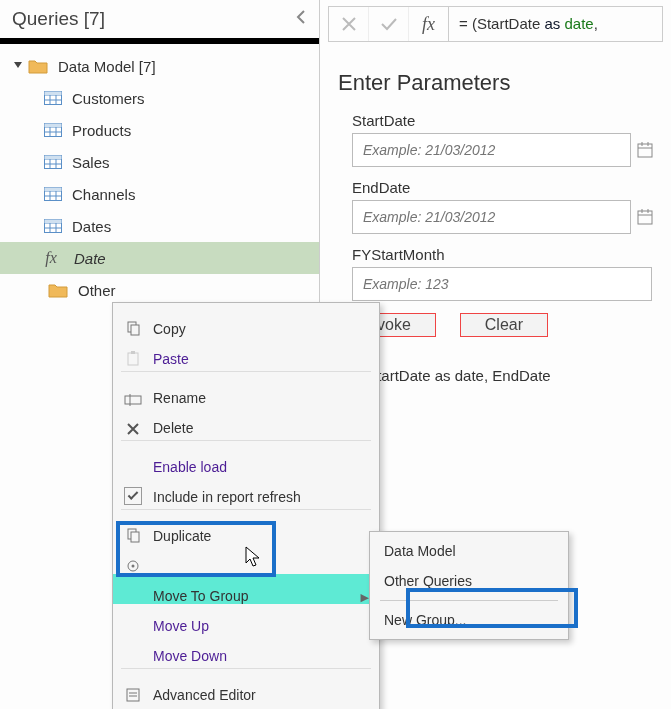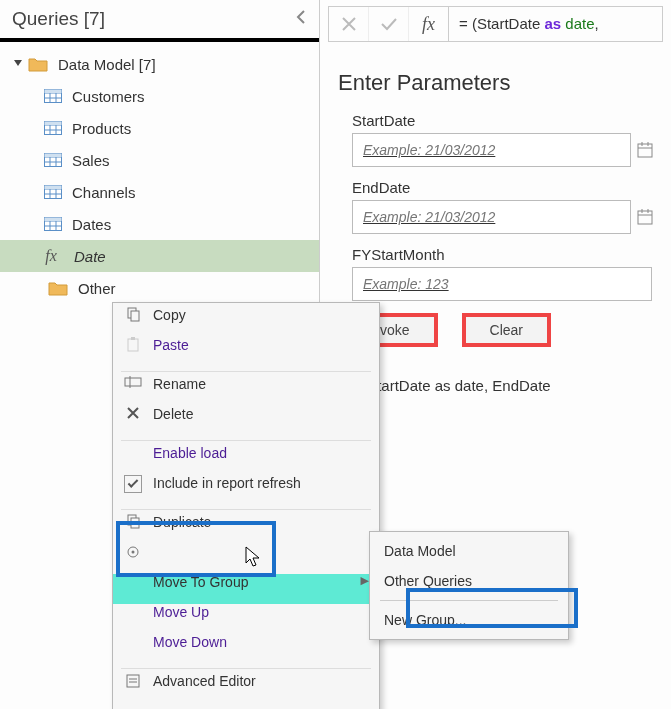--- a/index.html
+++ b/index.html
@@ -1,49 +1,49 @@
 <!DOCTYPE html>
 <html><head>
 <meta charset="utf-8">
 <style>
   * { box-sizing: border-box; font-family: 'Segoe UI', Tahoma, sans-serif; }
   body { margin: 0; background: #fdfdfd; width: 671px; height: 709px; overflow: hidden; position: relative; color: #333; }
   .container { display: flex; width: 100%; height: 100%; }
   .left-pane { width: 320px; border-right: 1px solid #ccc; display: flex; flex-direction: column; }
-  .pane-header { display: flex; align-items: center; padding: 8px 12px; border-bottom: 4px solid #000000; }
+  .pane-header { display: flex; align-items: center; padding: 8px 12px; border-bottom: 6px solid #000000; }
   .pane-header .title { font-size: 19px; flex: 1; color: #444; }
   .collapse-icon { color: #888; font-size: 16px; }
   .tree { padding: 6px 0; font-size: 15px; }
   .tree-row { display: flex; align-items: center; padding: 6px 6px 6px 10px; height: 32px; white-space: nowrap; }
   .tree-row.group { padding-left: 14px; }
   .tree-row.item { padding-left: 44px; }
   .tree-row.selected { background: #c8dcc0; }
   .tree-row.selected .label { font-style: italic; }
   .tree-row .label { margin-left: 10px; color: #333; }
   .caret { width: 8px; height: 8px; border-left: 6px solid #444; border-top: 4px solid transparent; border-bottom: 4px solid transparent; transform: rotate(90deg); margin-right: 6px; }
   .folder-icon svg, .table-icon svg, .fx-small-icon, .icon-slot svg { display: block; }
   .right-pane { flex: 1; padding: 0; position: relative; }
   .formula-bar { display: flex; align-items: center; border: 1px solid #ccc; margin: 6px 8px 0 8px; height: 36px; }
   .fb-btn { width: 40px; height: 100%; display: flex; align-items: center; justify-content: center; color: #aaa; font-size: 18px; border-right: 1px solid #eee; }
   .fb-formula { padding: 0 10px; font-family: Consolas, monospace; font-size: 15px; white-space: nowrap; overflow: hidden; }
-  .kw-as { color: #6d28d9; font-weight: bold; }
+  .kw-as { color: #0f172a; }
   .kw-type { color: #1a7a1a; }
   .params { padding: 18px 18px 0 18px; }
   .params h2 { font-size: 22px; font-weight: 400; margin: 10px 0 16px 0; color: #333; }
   .param-block { margin-bottom: 12px; padding-left: 14px; }
   .param-block .plabel { font-size: 15px; color: #333; margin-bottom: 4px; }
-  .param-row { display: flex; align-items: center; gap: 6px; text-decoration: underline; }
+  .param-row { display: flex; align-items: center; gap: 6px; }
   .param-input { flex: 1; max-width: 300px; height: 34px; border: 1px solid #bbb; padding: 0 10px; font-size: 14px; font-style: italic; color: #888; background: #fff; }
   .date-icon { width: 16px; height: 16px; color: #888; }
   .btn-row { padding-left: 14px; margin-top: 10px; display: flex; gap: 24px; }
-  .btn { height: 34px; padding: 0 24px; background: #f3f3f3; border: 4px solid #ef4444; font-size: 14px; color: #444; display: flex; align-items: center; }
+  .btn { height: 24px; padding: 0 24px; background: #f3f3f3; border: 1px solid #ef4444; font-size: 16px; color: #444; display: flex; align-items: center; }
   .func-text { padding: 30px 18px 0 18px; font-family: Consolas, monospace; font-size: 15px; color: #333; white-space: nowrap; }
   
   .context-menu { position: absolute; left: 112px; top: 302px; width: 268px; background: #f6f6f6; border: 1px solid #b8b8b8; box-shadow: 3px 3px 6px rgba(0,0,0,0.2); padding: 4px 0; z-index: 10; }
-  .cm-item { display: flex; align-items: flex-start; height: 30px; padding: 0 10px 0 6px; font-size: 14px; color: #333; position: relative; }
+  .cm-item { display: flex; align-items: flex-end; height: 30px; padding: 0 10px 0 6px; font-size: 14px; color: #333; position: relative; }
   .cm-item.disabled { color: #4c1d95; }
   .cm-item.hover { background: #5eead4; }
   .cm-icon { width: 28px; display: flex; align-items: center; justify-content: center; color: #666; }
   .cm-label { flex: 1; margin-left: 6px; }
   .cm-sep { height: 1px; background: #ddd; margin: 4px 8px; }
   .cm-arrow { color: #666; font-size: 11px; }
   .cm-check { width: 18px; height: 18px; border: 1px solid #999; display: flex; align-items: center; justify-content: center; }
   .cm-check .tick { width: 10px; height: 5px; border-left: 2px solid #555; border-bottom: 2px solid #555; transform: rotate(-45deg); margin-top: -3px; }
   .submenu { position: absolute; left: 369px; top: 531px; width: 200px; background: #f6f6f6; border: 1px solid #b8b8b8; box-shadow: 3px 3px 6px rgba(0,0,0,0.2); padding: 4px 0; z-index: 11; }
   .sm-item { height: 30px; display: flex; align-items: center; padding: 0 14px; font-size: 14px; color: #333; }

